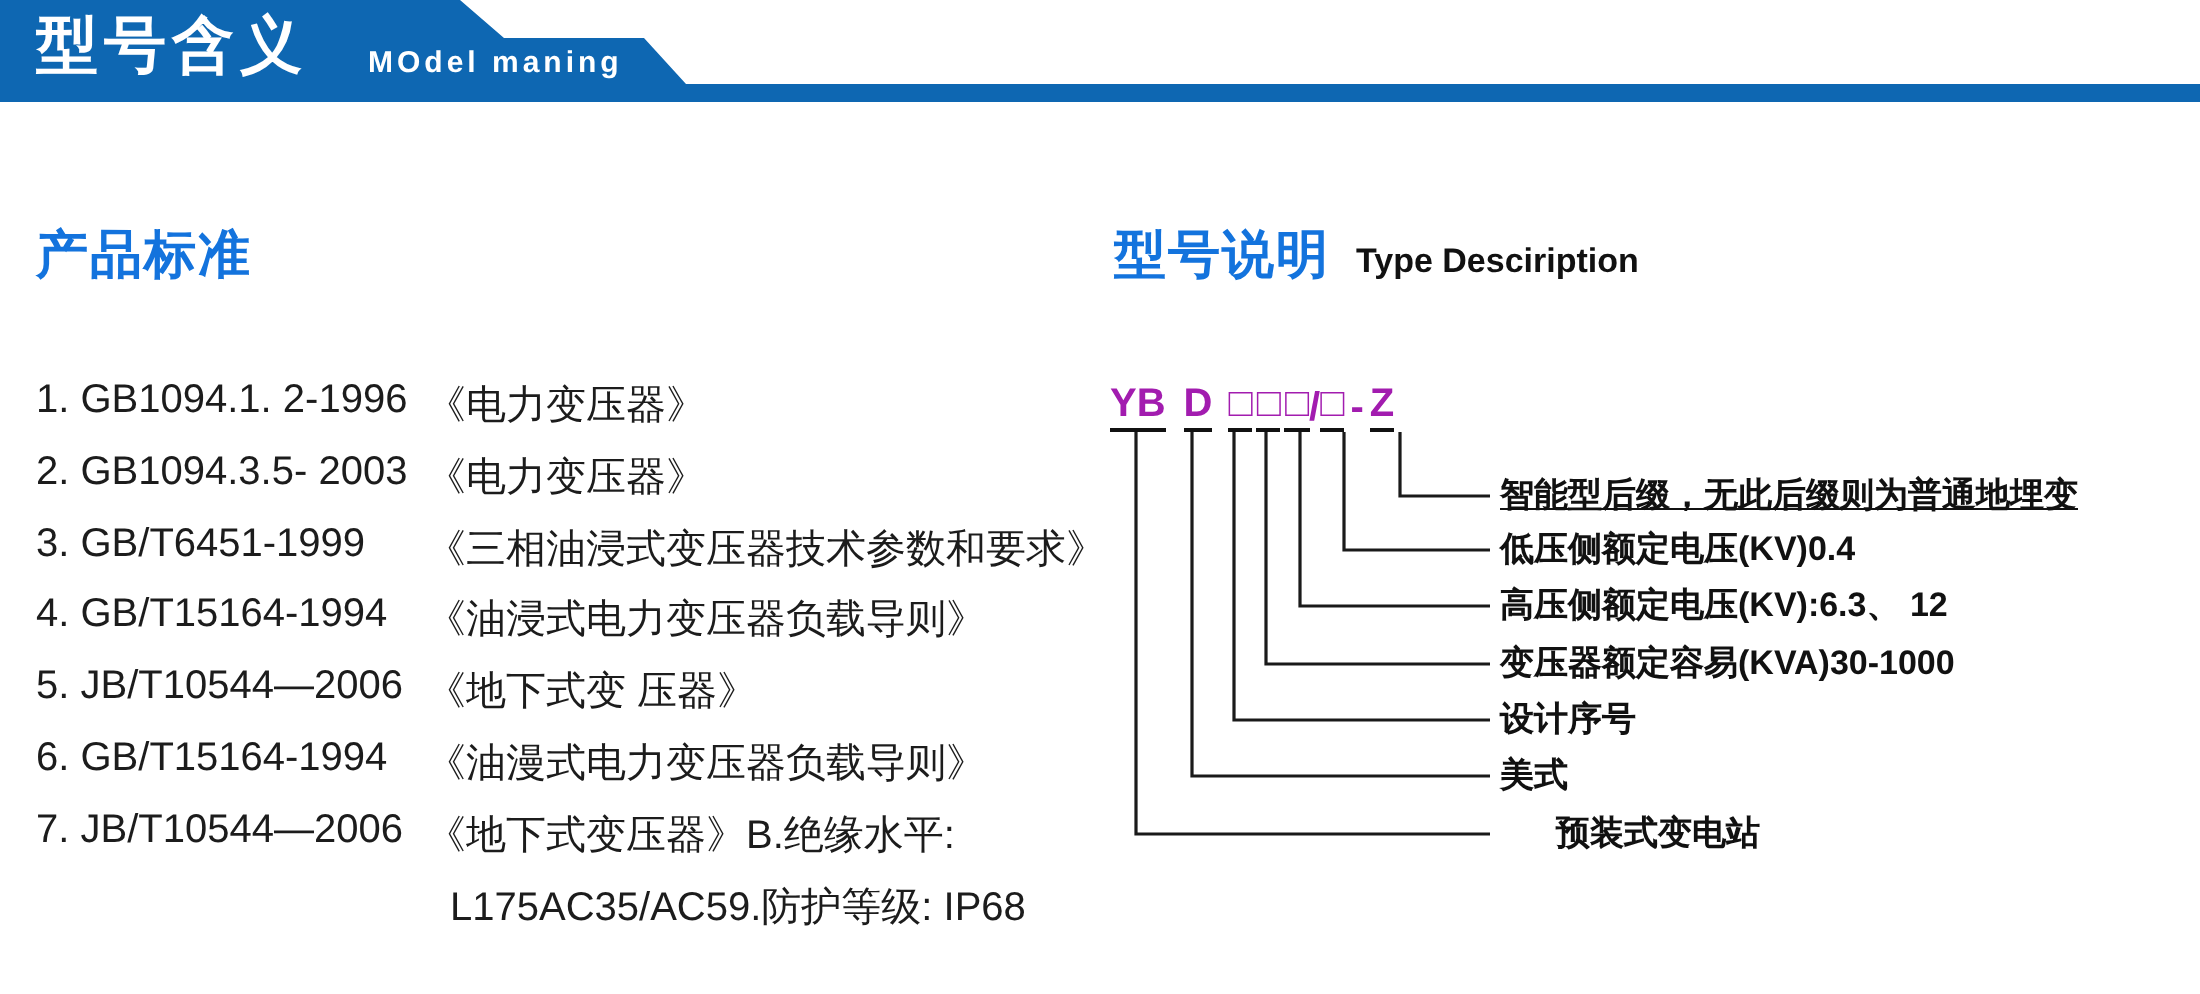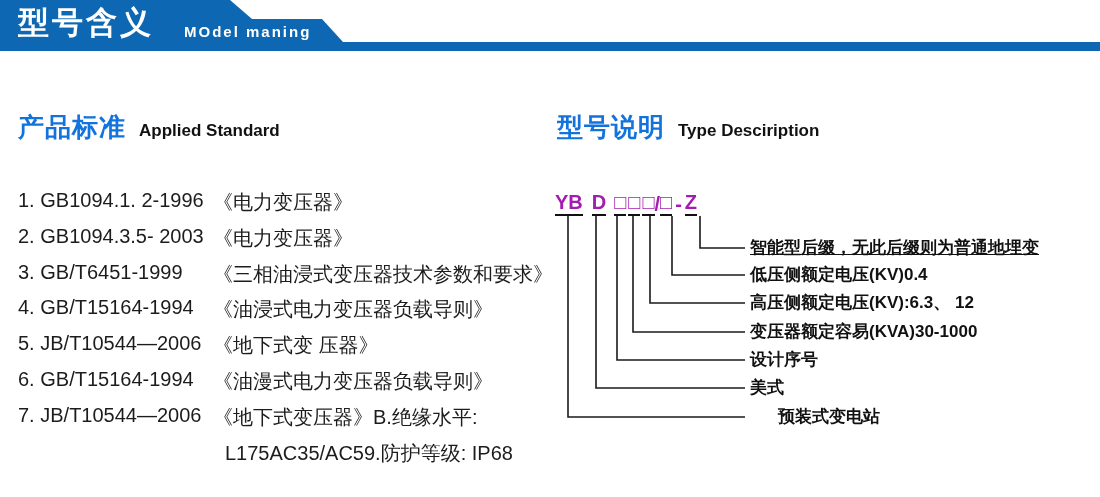--- a/index.html
+++ b/index.html
@@ -65,21 +65,20 @@
 
 <div class="page">
 
   <div class="banner">
     <div class="banner-title-cn">型号含义</div>
     <div class="banner-title-en">MOdel maning</div>
   </div>
 
   <div class="section-heading heading-left">
     <span class="heading-cn">产品标准</span>
-    <span class="heading-en">Applied Standard</span>
   </div>
 
   <div class="section-heading heading-right">
     <span class="heading-cn">型号说明</span>
     <span class="heading-en">Type Desciription</span>
   </div>
 
   <div class="standards">
     <div class="std-row">
       <span class="std-code">1. GB1094.1. 2-1996</span>

